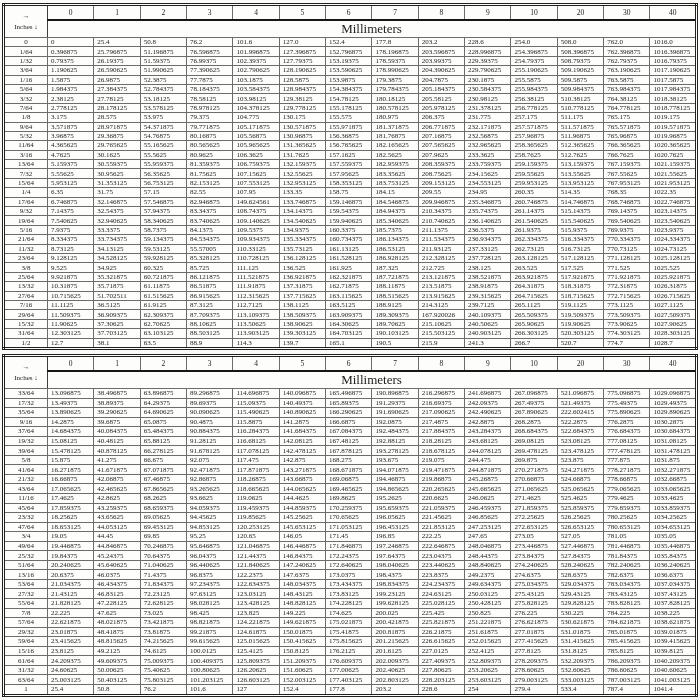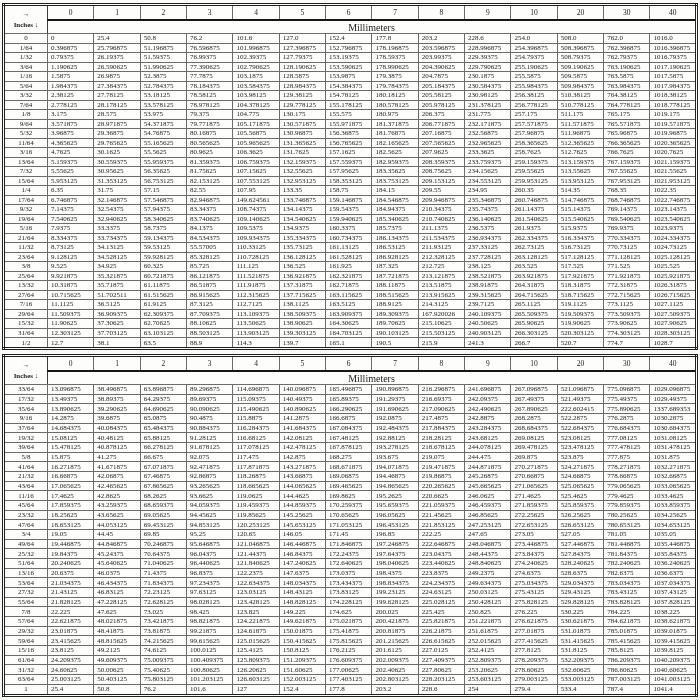--- a/index.html
+++ b/index.html
@@ -26,31 +26,30 @@
     overflow: hidden;
     white-space: nowrap;
     padding: 0;
   }
   th.axis {
     font-size: 7px;
     line-height: 1.45;
     text-align: center;
     vertical-align: middle;
     border-right: 1px solid #3d3d3d;
-    font-weight: bold;
   }
   th.colnum {
     font-size: 7.5px;
     height: 13px;
     text-align: center;
     vertical-align: middle;
     border-bottom: 2px solid #161616;
   }
   th.band {
-    font-size: 10px;
+    font-size: 13px;
     height: 12px;
     text-align: center;
     vertical-align: middle;
     border-top: 2px solid #161616;
   }
   tbody th.rlabel {
     font-size: 7px;
     text-align: center;
     vertical-align: middle;
   }
@@ -758,21 +757,21 @@
           <td class="val">90.090625</td>
           <td class="val">115.490625</td>
           <td class="val">140.890625</td>
           <td class="val">166.290625</td>
           <td class="val">191.690625</td>
           <td class="val">217.090625</td>
           <td class="val">242.490625</td>
           <td class="val">267.890625</td>
           <td class="val">222.602415</td>
           <td class="val">775.890625</td>
-          <td class="val">1337.689353</td>
+          <td class="val">1029.890625</td>
         </tr>
         <tr>
           <th class="rlabel">9/16</th>
           <td class="val">14.2875</td>
           <td class="val">39.6875</td>
           <td class="val">65.0875</td>
           <td class="val">90.4875</td>
           <td class="val">115.8875</td>
           <td class="val">141.2875</td>
           <td class="val">166.6875</td>

